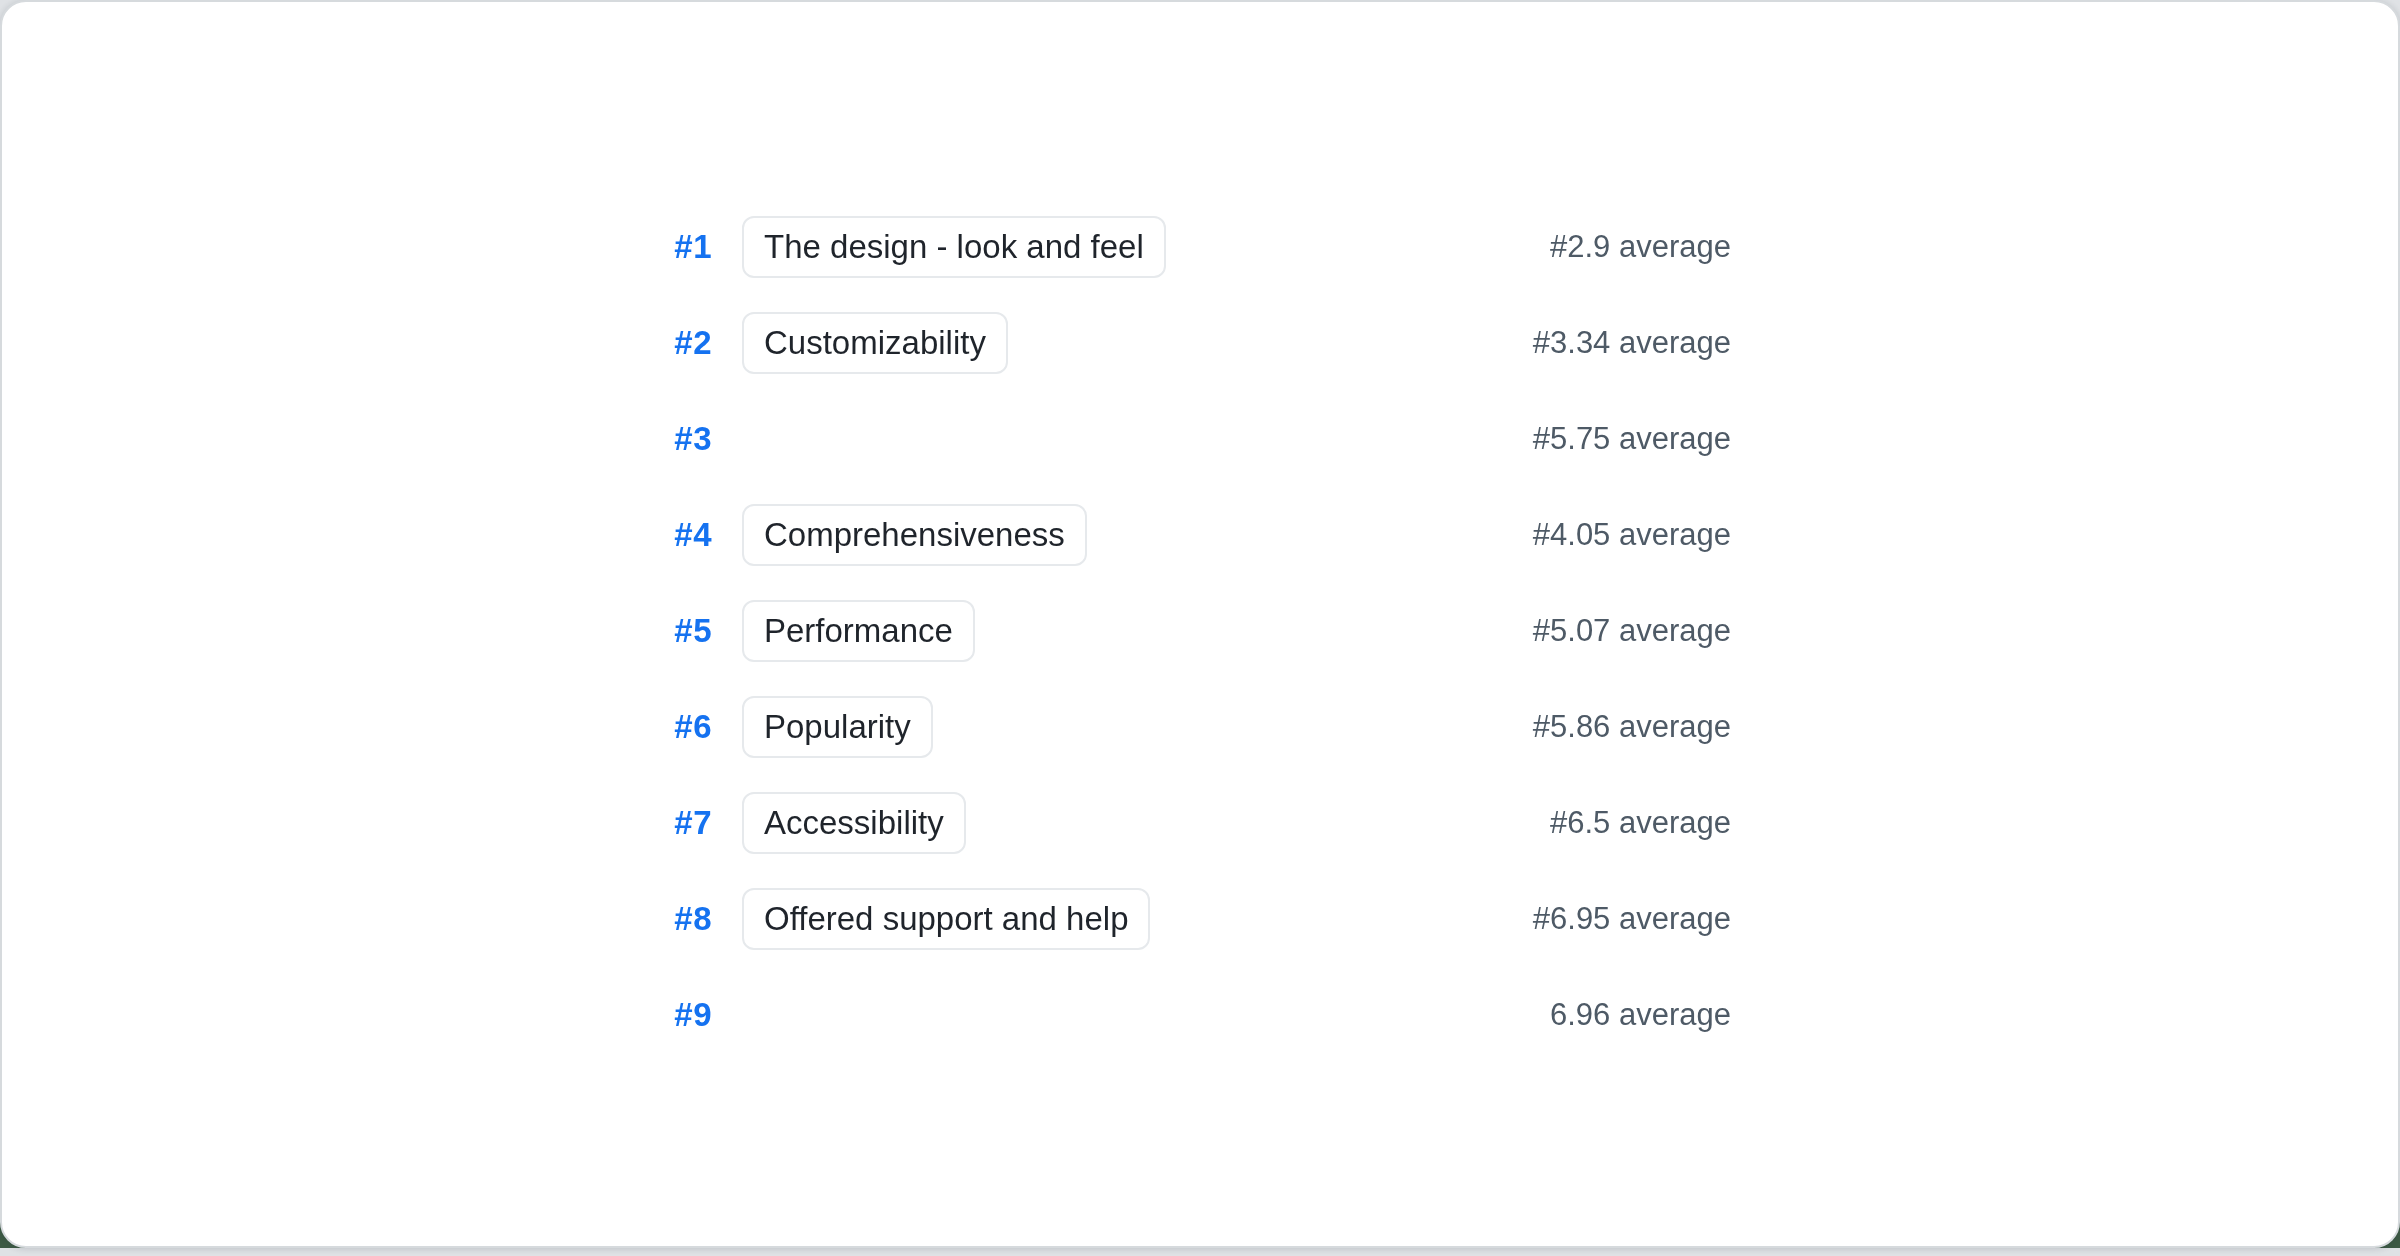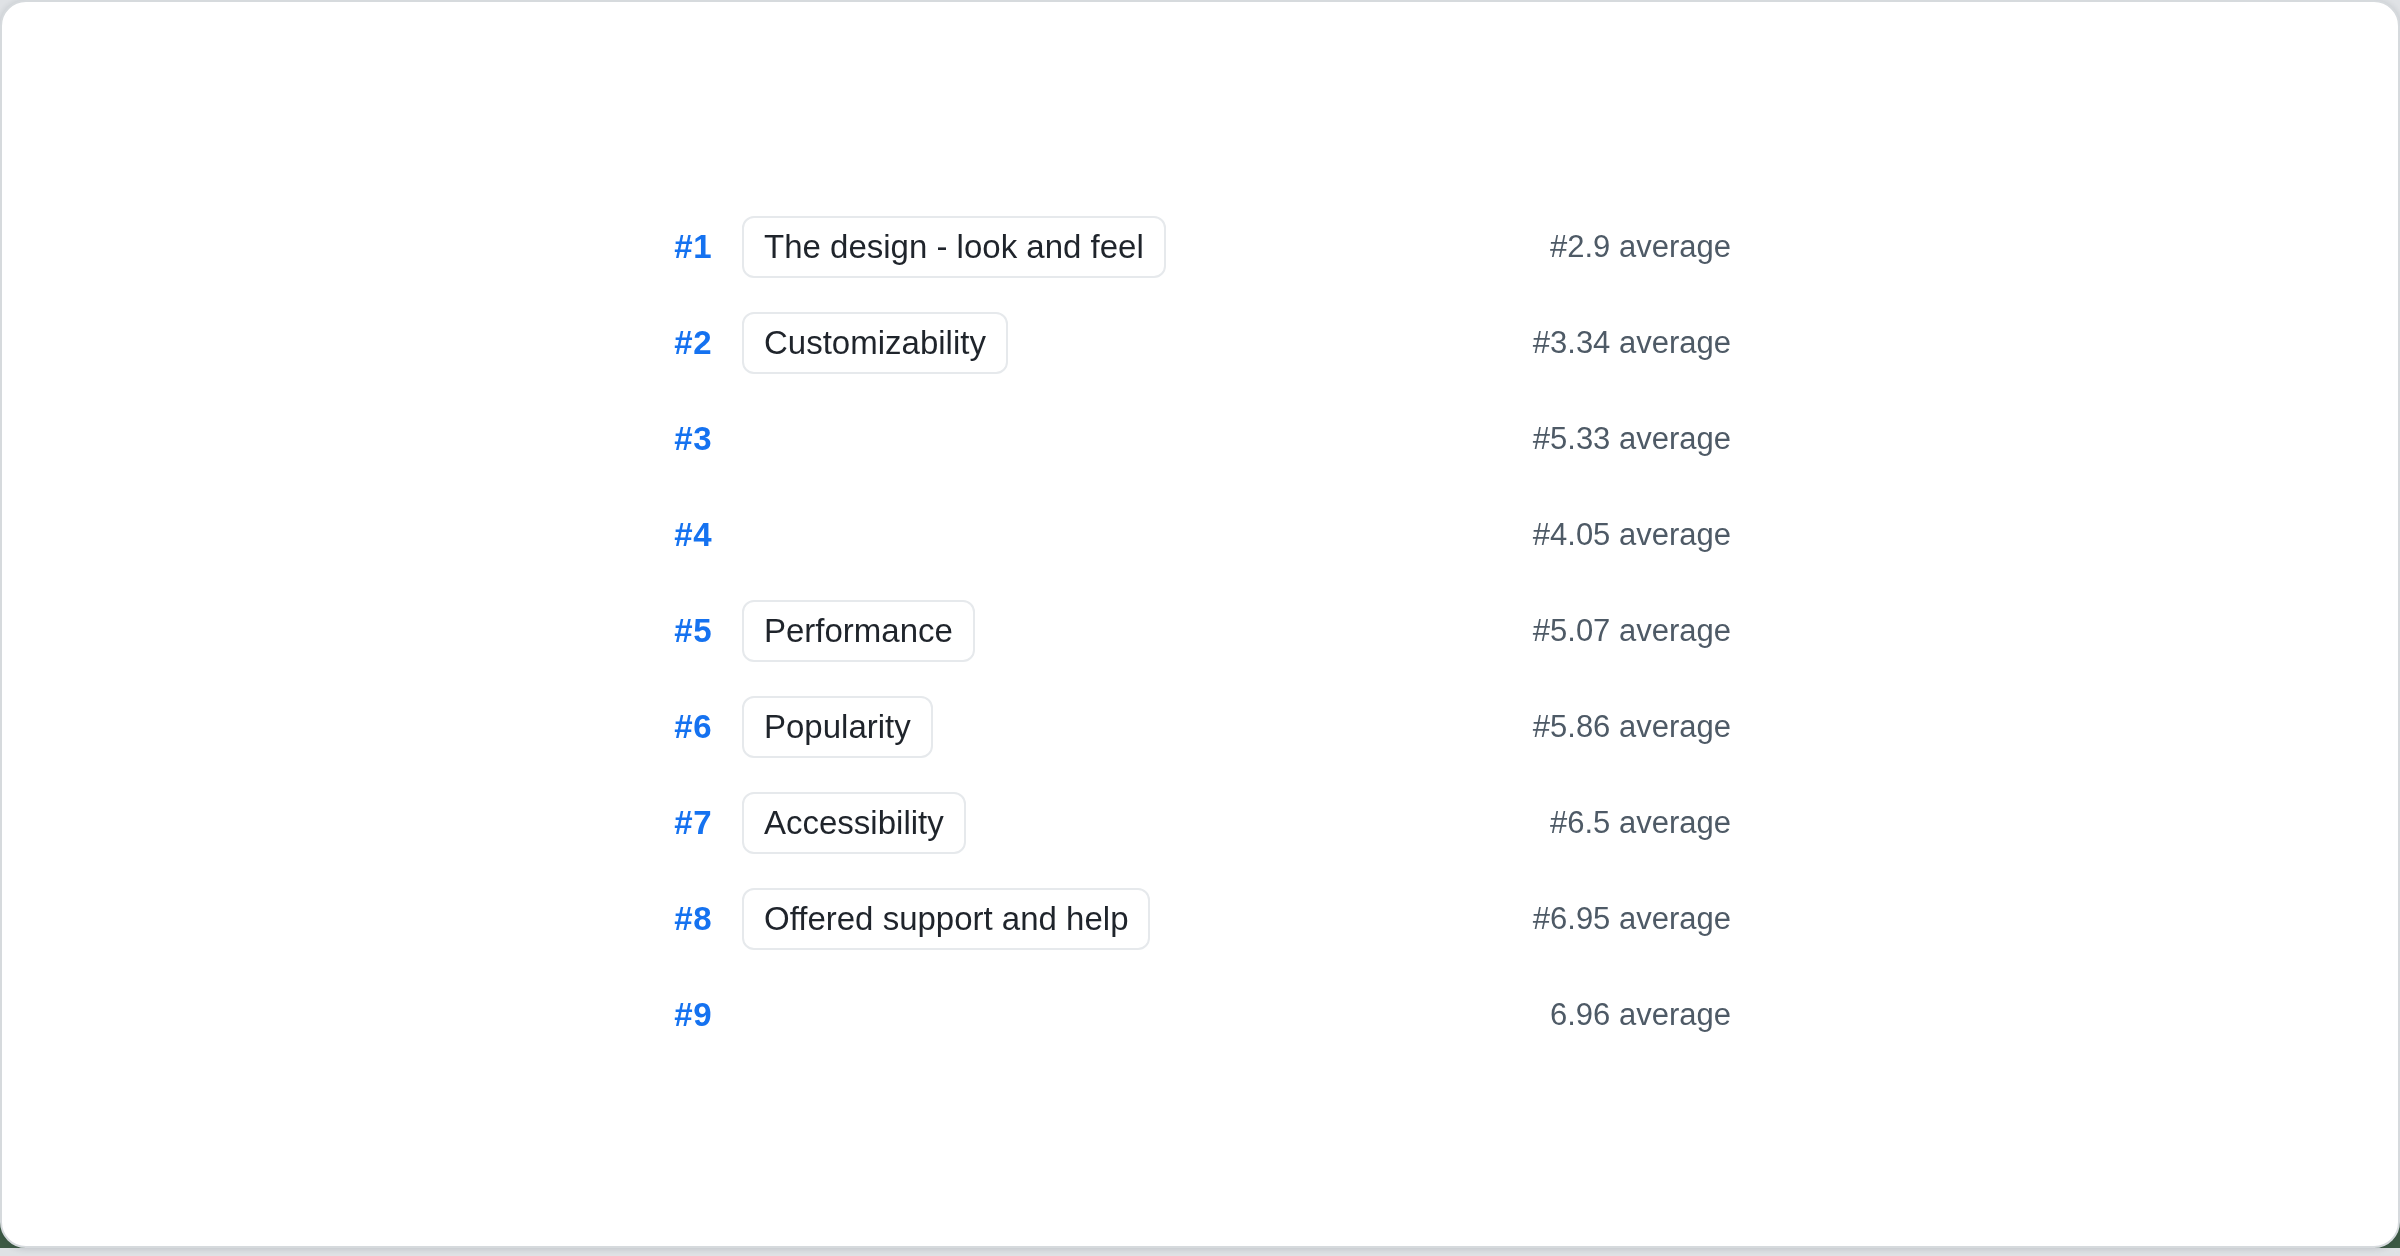--- a/index.html
+++ b/index.html
@@ -97,25 +97,28 @@
     <div class="row">
       <div class="rank">#2</div>
       <div class="pill">
           <span>Customizability</span>
         </div>
       <div class="avg">#3.34 average</div>
     </div>
 
     <div class="row">
       <div class="rank">#3</div>
-      <div class="avg">#5.33 average</div>
+      <div class="avg">#5.75 average</div>
     </div>
 
     <div class="row">
       <div class="rank">#4</div>
+      <div class="pill">
+          <span>Comprehensiveness</span>
+        </div>
       <div class="avg">#4.05 average</div>
     </div>
 
     <div class="row">
       <div class="rank">#5</div>
       <div class="pill">
           <span>Performance</span>
         </div>
       <div class="avg">#5.07 average</div>
     </div>

